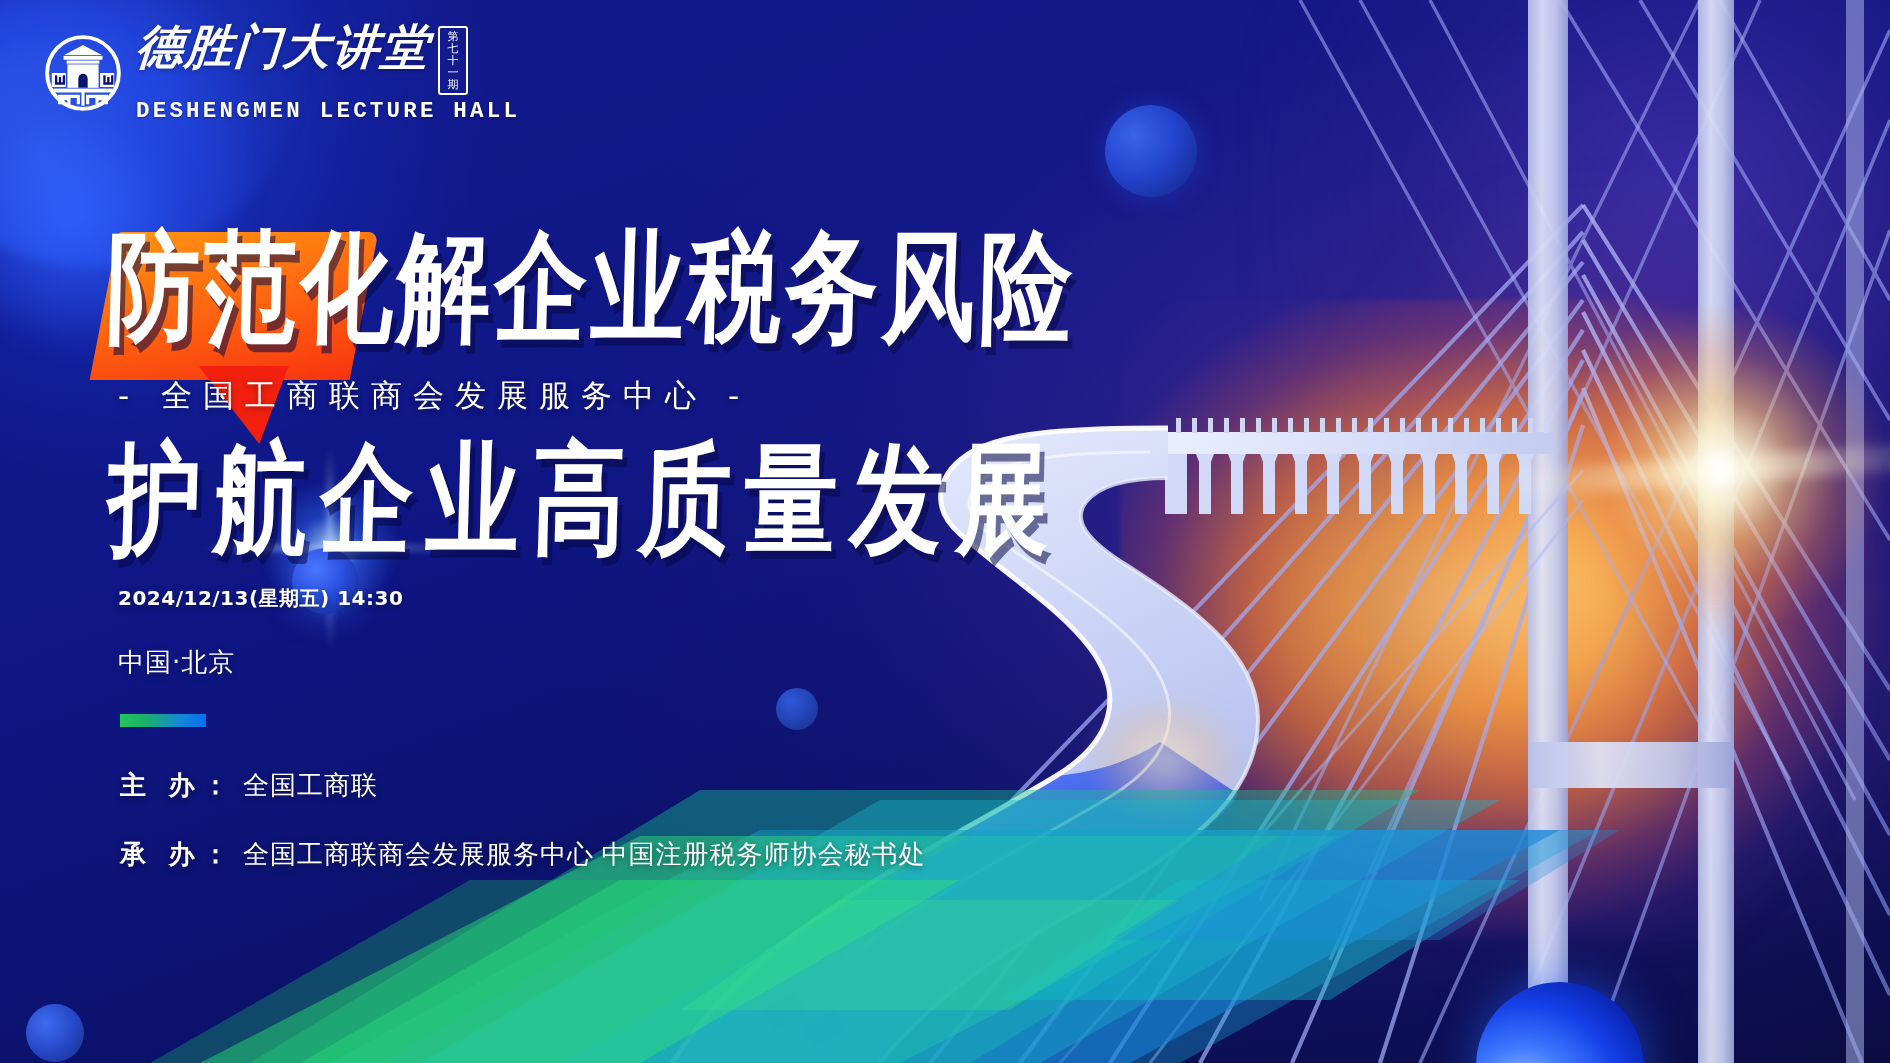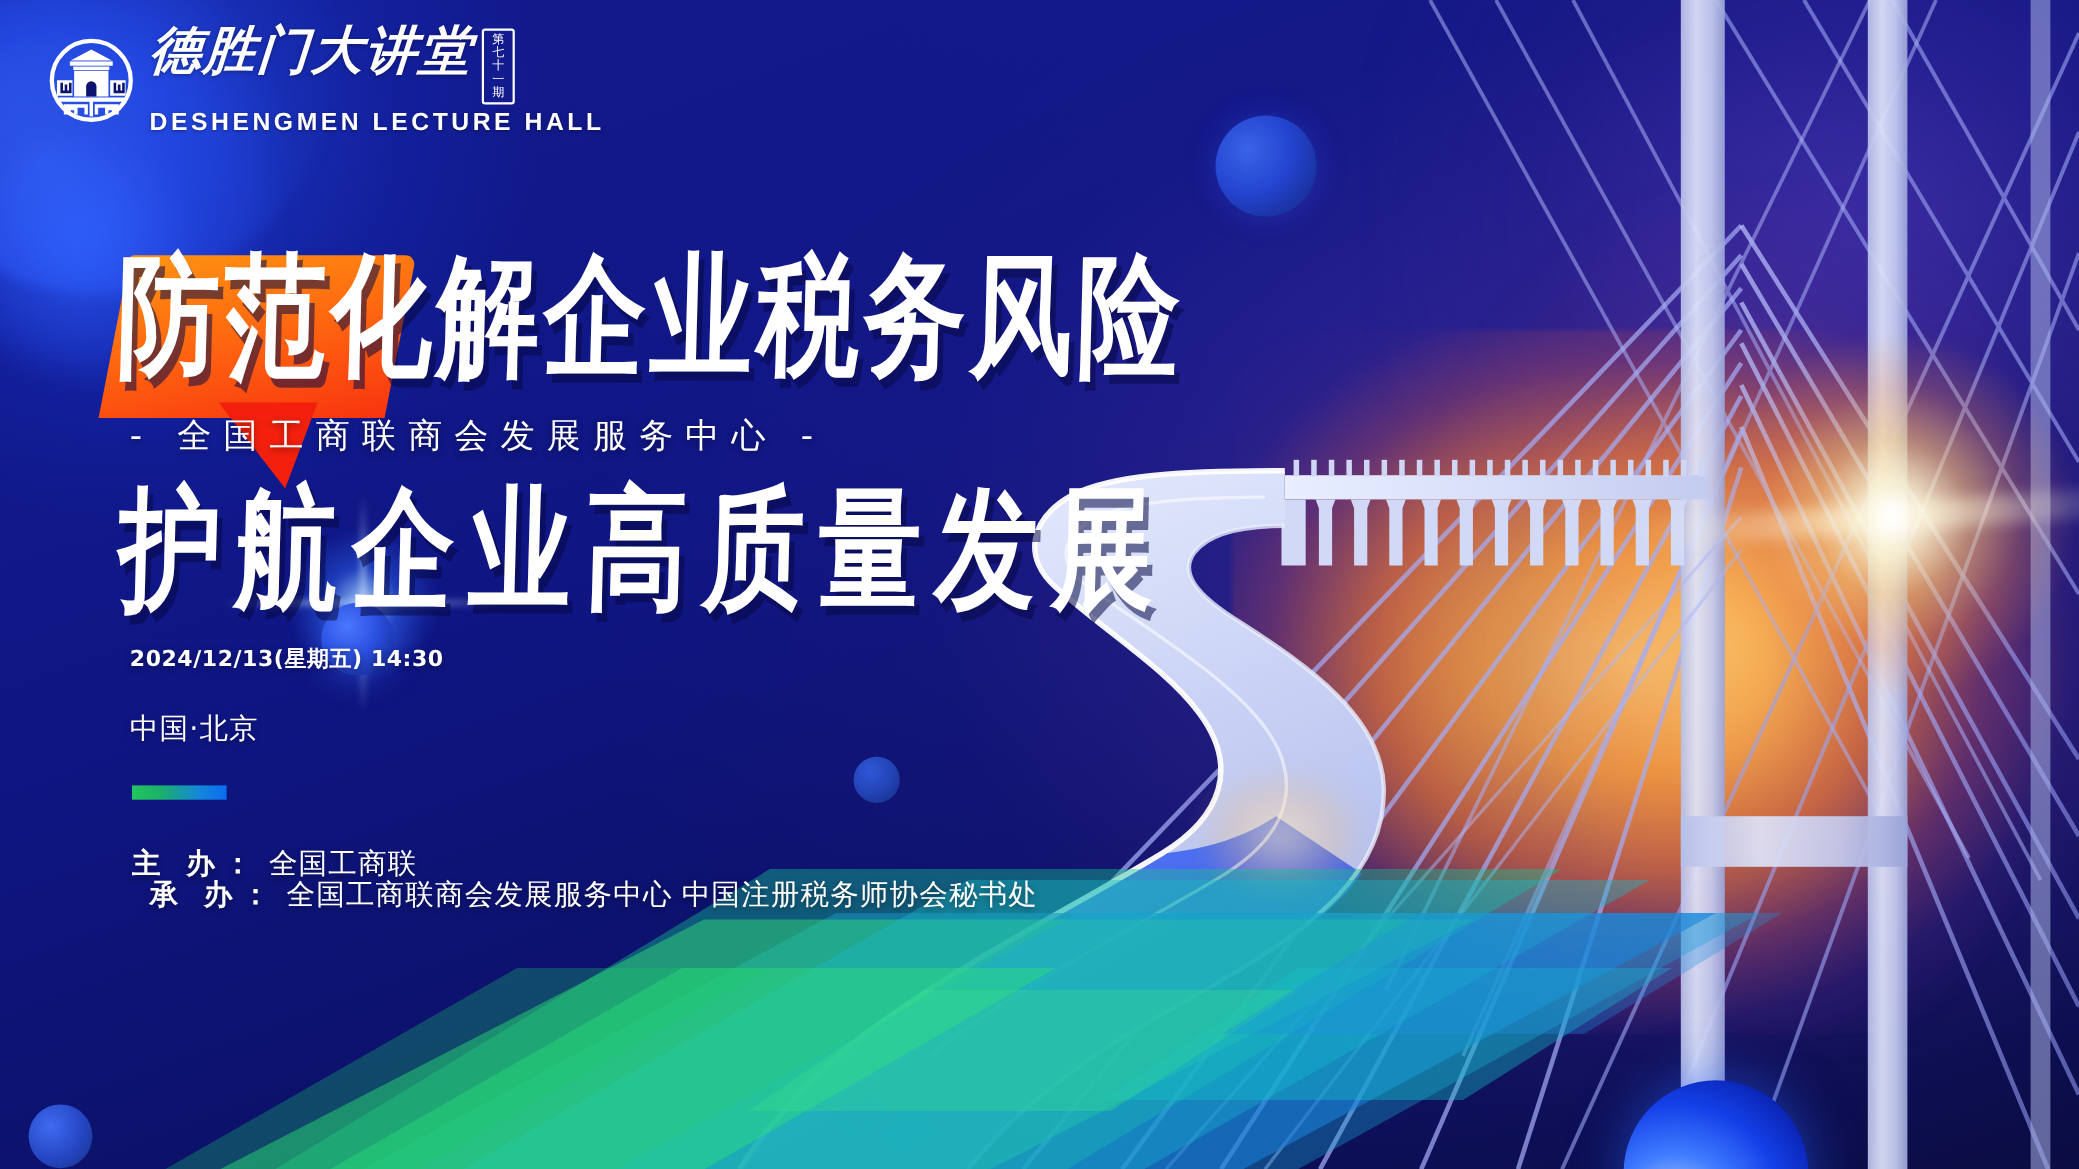--- a/index.html
+++ b/index.html
@@ -149,21 +149,21 @@
   .logo-seal{
     margin-top:2px;
     width:30px;min-height:58px;
     border:2px solid #fff;border-radius:3px;
     display:flex;flex-direction:column;align-items:center;justify-content:center;
     font-family:"Liberation Serif","DejaVu Serif",serif;
     font-size:11px;color:#fff;line-height:1.08;padding:3px 1px;letter-spacing:0;
     box-sizing:border-box;
   }
   .logo-en{
-    font-family:Liberation Sans, sans-serif;
+    font-family:Liberation Mono, monospace;
     font-size:22.5px;font-weight:700;color:#fff;letter-spacing:3.2px;
     margin-top:5px;white-space:nowrap;
     text-shadow:0 1px 3px rgba(0,0,0,0.4);
   }
 
   
   .content{position:absolute;left:0;top:0;width:1890px;height:1063px;}
 
   .ribbon{
     position:absolute;left:104px;top:232px;width:260px;height:148px;
@@ -214,28 +214,28 @@
     font-family:"DejaVu Sans","Liberation Sans",sans-serif;
     font-size:26px;font-weight:400;color:#ffffff;letter-spacing:1px;white-space:nowrap;
     text-shadow:0 2px 6px rgba(0,0,0,0.4);
   }
   .divider-bar{
     position:absolute;left:120px;top:714px;width:86px;height:13px;
     background:linear-gradient(90deg,#22c55e 0%,#1bb06a 30%,#1488d8 70%,#0a6cf0 100%);
   }
   .org-row{
     position:absolute;
-    font-family:Liberation Sans, sans-serif;
+    font-family:Liberation Serif, serif;
     font-size:26px;color:#ffffff;white-space:nowrap;
     text-shadow:0 2px 6px rgba(0,0,0,0.45);
   }
   .org-row .lbl{font-weight:700;letter-spacing:8px;}
   .org-row .val{font-weight:400;letter-spacing:1px;}
   .org-1{left:120px;top:768px;}
-  .org-2{left:120px;top:796px;margin-left:16px;}
+  .org-2{left:120px;top:837px;}
 </style>
 </head>
 <body>
 
 <div id="poster">
 
   <div class="layer bg-base"></div>
   <div class="haze-tr"></div>
   <div class="sunset"></div>
   <div class="sunset2"></div>

